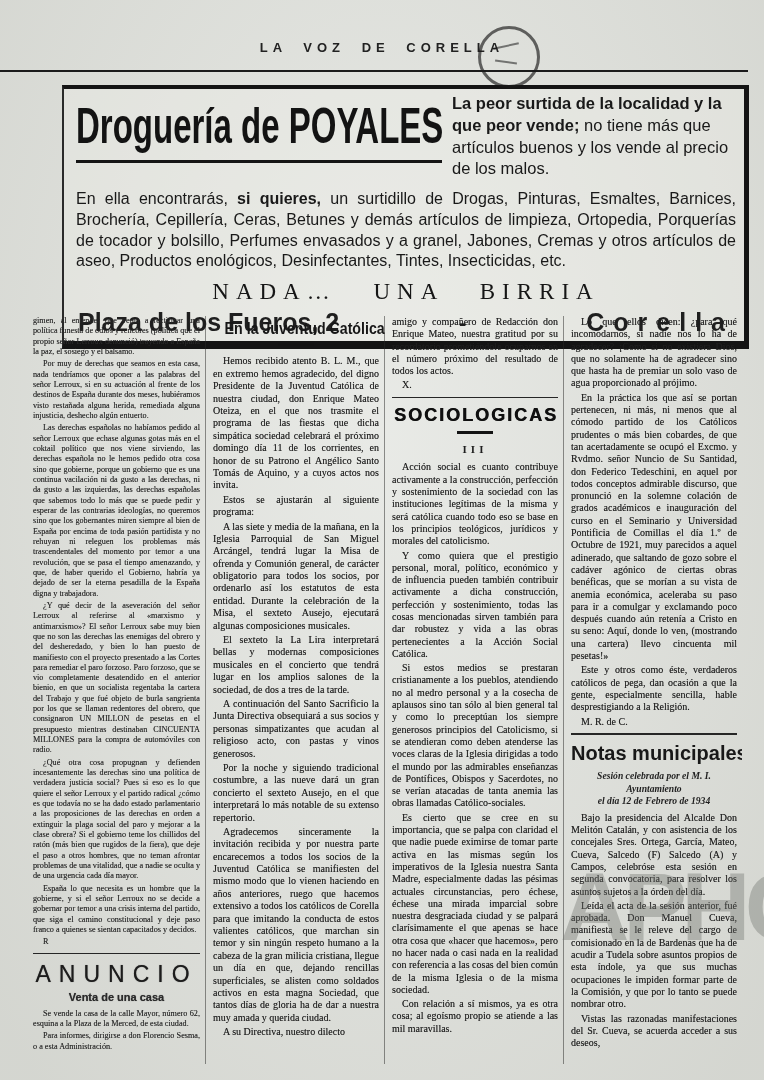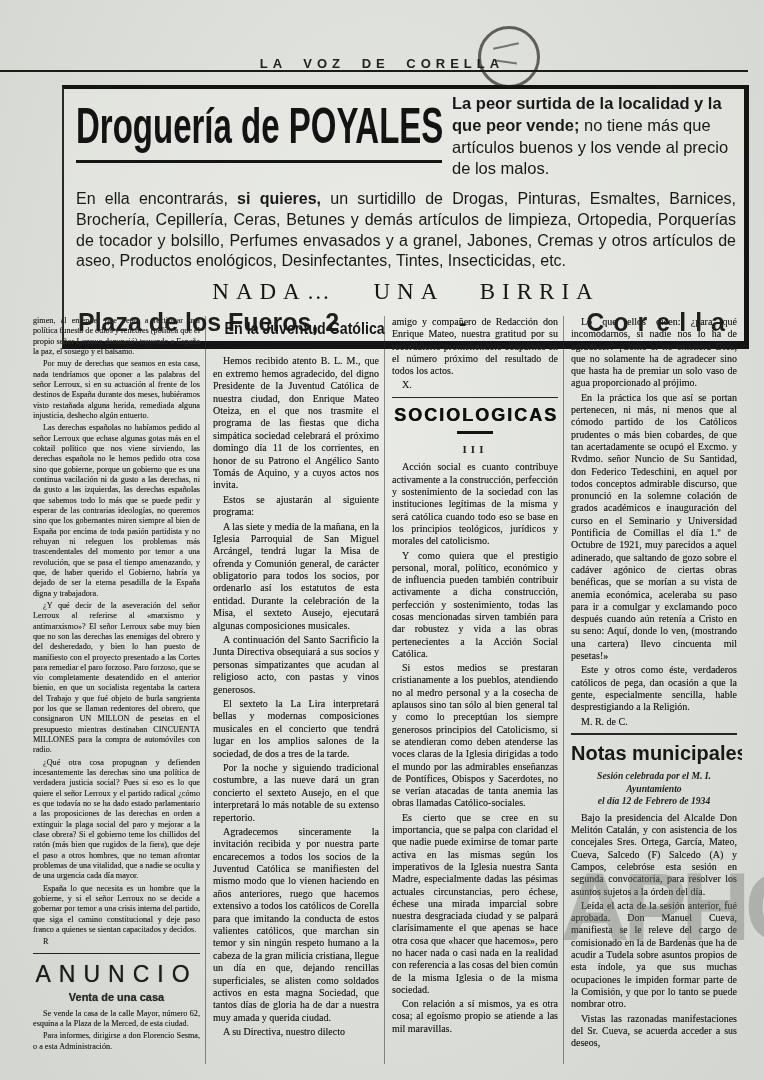--- a/index.html
+++ b/index.html
@@ -4,21 +4,21 @@
 <style>
   html,body{margin:0;padding:0;}
   body{
     width:764px;height:1080px;position:relative;overflow:hidden;
     background:#e1e3de;
     background-image:radial-gradient(ellipse at 50% 40%, rgba(255,255,255,0.25), rgba(120,120,110,0.12) 95%);
     color:#1f1f1f;
     font-family:"Liberation Serif", serif;
   }
   .masthead{
-    position:absolute;top:56px;left:0;width:100%;text-align:center;
+    position:absolute;top:40px;left:0;width:100%;text-align:center;
     font-family:"Liberation Sans", sans-serif;font-weight:700;font-size:13px;
     letter-spacing:5px;word-spacing:8px;color:#222;
   }
   .masthead-rule{position:absolute;top:70px;left:0;width:748px;height:2px;background:#1b1b1b;}
   .postmark{
     position:absolute;top:26px;left:478px;width:56px;height:56px;border-radius:50%;
     border:3px solid rgba(25,25,25,0.65);z-index:5;
   }
   .postmark::before{content:"";position:absolute;left:12px;top:16px;width:26px;height:2px;background:rgba(25,25,25,0.55);transform:rotate(-12deg);}
   .postmark::after{content:"";position:absolute;left:14px;top:32px;width:22px;height:2px;background:rgba(25,25,25,0.55);transform:rotate(8deg);}
@@ -158,22 +158,22 @@
     <p>Se vende la casa de la calle Mayor, número 62, esquina a la Plaza de la Merced, de esta ciudad.</p>
     <p>Para informes, dirigirse a don Florencio Sesma, o a esta Administración.</p>
   </div>
 
   <div class="col col2">
     <div class="h-juventud">En la Juventud Católica</div>
     <div class="underbar"></div>
     <p>Hemos recibido atento B. L. M., que en extremo hemos agradecido, del digno Presidente de la Juventud Católica de nuestra ciudad, don Enrique Mateo Oteiza, en el que nos trasmite el programa de las fiestas que dicha simpática sociedad celebrará el próximo domingo día 11 de los corrientes, en honor de su Patrono el Angélico Santo Tomás de Aquino, y a cuyos actos nos invita.</p>
     <p>Estos se ajustarán al siguiente programa:</p>
     <p>A las siete y media de la mañana, en la Iglesia Parroquial de San Miguel Arcángel, tendrá lugar la Misa de ofrenda y Comunión general, de carácter obligatorio para todos los socios, por ordenarlo así los estatutos de esta entidad. Durante la celebración de la Misa, el sexteto Ausejo, ejecutará algunas composiciones musicales.</p>
+    <p>El sexteto la La Lira interpretará bellas y modernas composiciones musicales en el concierto que tendrá lugar en los amplios salones de la sociedad, de dos a tres de la tarde.</p>
     <p>A continuación del Santo Sacrificio la Junta Directiva obsequiará a sus socios y personas simpatizantes que acudan al religioso acto, con pastas y vinos generosos.</p>
-    <p>El sexteto la La Lira interpretará bellas y modernas composiciones musicales en el concierto que tendrá lugar en los amplios salones de la sociedad, de dos a tres de la tarde.</p>
     <p>Por la noche y siguiendo tradicional costumbre, a las nueve dará un gran concierto el sexteto Ausejo, en el que interpretará lo más notable de su extenso repertorio.</p>
     <p>Agradecemos sinceramente la invitación recibida y por nuestra parte encarecemos a todos los socios de la Juventud Católica se manifiesten del mismo modo que lo vienen haciendo en años anteriores, ruego que hacemos extensivo a todos los católicos de Corella para que imitando la conducta de estos valientes católicos, que marchan sin temor y sin ningún respeto humano a la cabeza de la gran milicia cristiana, llegue un día en que, dejando rencillas superficiales, se alisten como soldados activos en esta magna Sociedad, que tantos días de gloria ha de dar a nuestra muy amada y querida ciudad.</p>
     <p>A su Directiva, nuestro dilecto</p>
   </div>
 
   <div class="col col3">
     <p class="noindent">amigo y compañero de Redacción don Enrique Mateo, nuestra gratitud por su recordatorio prometiéndole ocuparnos en el número próximo del resultado de todos los actos.</p>
     <p class="sig">X.</p>
     <div class="divider"></div>
     <div class="h-socio">SOCIOLOGICAS</div>

